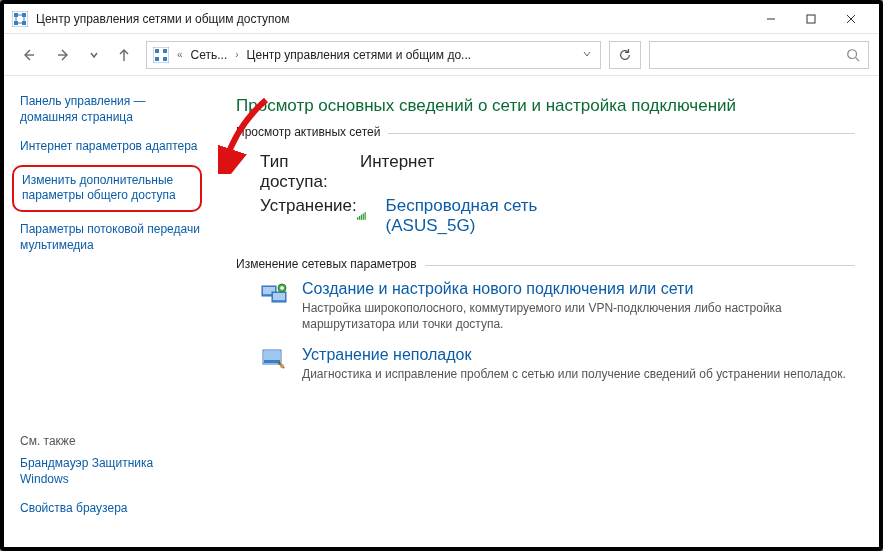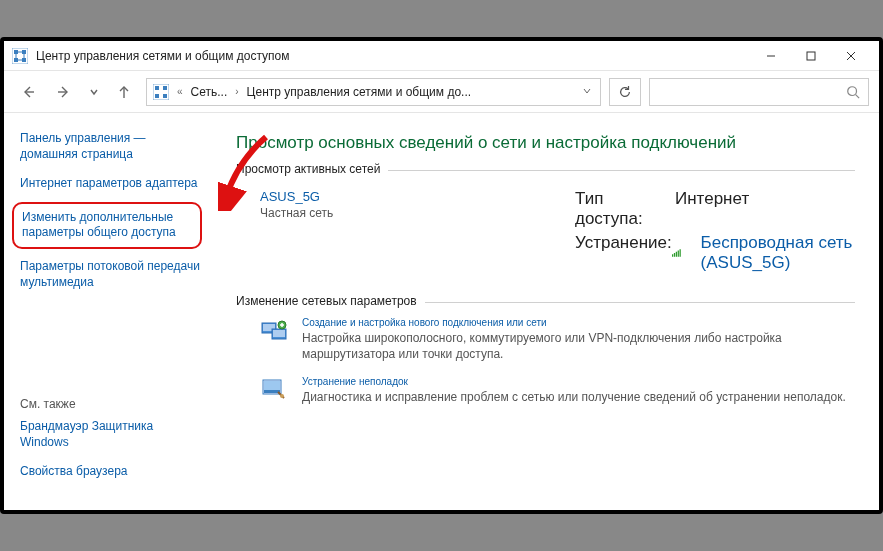--- a/index.html
+++ b/index.html
@@ -5,21 +5,21 @@
   * { box-sizing: border-box; }
   body {
     margin: 0; padding: 0;
     font-family: "Segoe UI", Tahoma, sans-serif;
     font-size: 12px;
     background: #888;
     display: flex; align-items: center; justify-content: center;
     height: 100vh;
   }
   .window {
-    width: 883px; height: 477px;
+    width: 883px; height: 551px;
     background: #fff;
     border: 4px solid #000;
     border-radius: 4px;
     display: flex; flex-direction: column;
     position: relative;
   }
   .titlebar {
     height: 30px;
     display: flex; align-items: center;
     padding: 0 8px;
@@ -124,21 +124,21 @@
   .net-right { width: 280px; }
   .net-right .row { display: flex; margin-bottom: 4px; font-size: 17px; }
   .net-right .label { width: 100px; color: #222; }
   .net-right .value { color: #222; }
   .net-right .linkval { color: #0b5da8; display: flex; align-items: center; gap: 20px; }
   .sigicon { width: 14px; height: 12px; display: inline-block; }
   .section2 { margin-top: 8px; }
   .item-row { display: flex; margin: 14px 0 0 24px; gap: 14px; }
   .item-row .ico { width: 28px; height: 28px; flex-shrink: 0; }
   .item-row .txt { flex: 1; }
-  .item-row .link { color: #0b5da8; font-size: 10px; display: block; margin-bottom: 2px; }
+  .item-row .link { color: #0b5da8; font-size: 16px; display: block; margin-bottom: 2px; }
   .item-row .desc { color: #555; font-size: 12px; line-height: 1.35; }
   
   .arrow {
     position: absolute;
     left: 214px; top: 90px;
     pointer-events: none;
   }
   
   svg.nc-icon rect.b { fill: #3b7fbf; }
   svg.nc-icon rect.w { fill: #fff; stroke: #3b7fbf; stroke-width: 0.6; }
@@ -256,24 +256,20 @@
       <span class="link" style="margin-bottom:4px">Свойства браузера</span>
     </div>
 
     <div class="main">
       <h1>Просмотр основных сведений о сети и настройка подключений</h1>
 
       <div class="fieldset-wrap">
         <div class="line1"></div>
         <span class="legend">Просмотр активных сетей</span>
         <div class="net-box" style="border-top:none; margin-top:0;">
-          <div class="net-left">
-            <div class="net-name">ASUS_5G</div>
-            <div class="net-sub">Частная сеть</div>
-          </div>
           <div class="net-right">
             <div class="row">
               <span class="label">Тип доступа:</span>
               <span class="value">Интернет</span>
             </div>
             <div class="row">
               <span class="label">Устранение:</span>
               <span class="linkval">
                 <svg class="sigicon" viewBox="0 0 14 12">
                   <rect x="0" y="8" width="2" height="4" fill="#2e9b2e"></rect>

